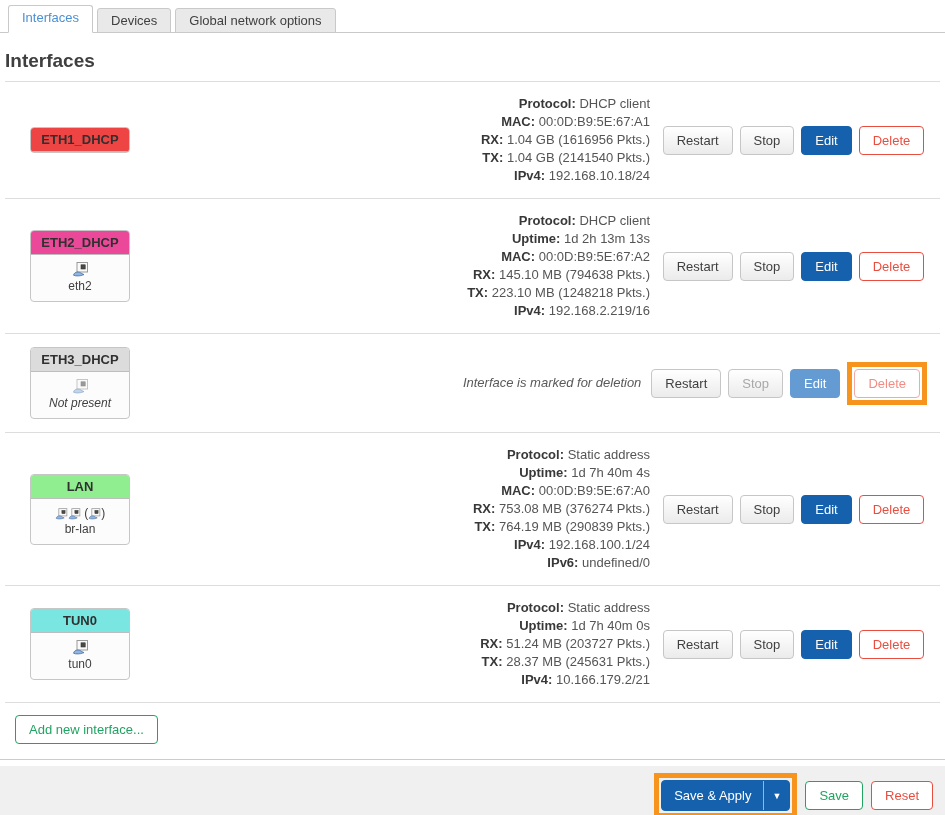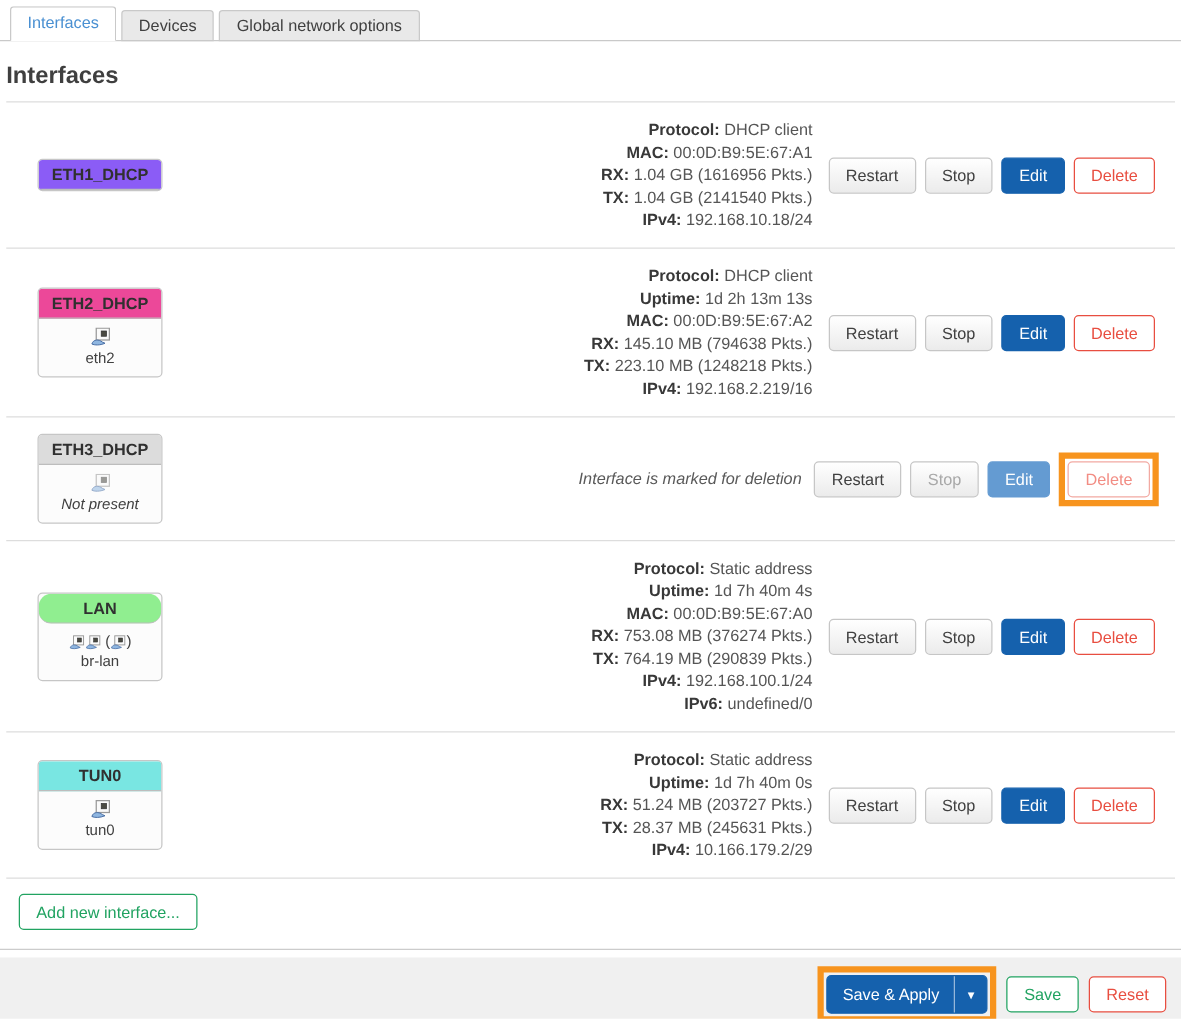--- a/index.html
+++ b/index.html
@@ -79,21 +79,21 @@
   <div class="tab">Global network options</div>
 </div>
 
 <h2 class="page-title">Interfaces</h2>
 
 <div class="iftable">
 
   <div class="ifrow">
     <div class="col-card">
       <div class="ifacebox">
-        <div class="ifacebox-head" style="background-color: #8b5cf6;">ETH1_DHCP</div>
+        <div class="ifacebox-head" style="background-color: #ef4444;">ETH1_DHCP</div>
       </div>
     </div>
     <div class="col-details">
       <div class="dline"><b>Protocol:</b> <span>DHCP client</span></div>
       <div class="dline"><b>MAC:</b> <span>00:0D:B9:5E:67:A1</span></div>
       <div class="dline"><b>RX:</b> <span>1.04 GB (1616956 Pkts.)</span></div>
       <div class="dline"><b>TX:</b> <span>1.04 GB (2141540 Pkts.)</span></div>
       <div class="dline"><b>IPv4:</b> <span>192.168.10.18/24</span></div>
     </div>
     <div class="col-actions">
@@ -157,21 +157,21 @@
       <button class="btn btn-edit btn-edit-dis">Edit</button>
       <span class="ring">
           <button class="btn btn-delete btn-delete-dis">Delete</button>
         </span>
     </div>
   </div>
 
   <div class="ifrow">
     <div class="col-card">
       <div class="ifacebox">
-        <div class="ifacebox-head" style="background-color: rgb(144, 238, 144); border-radius: 10px;">LAN</div>
+        <div class="ifacebox-head" style="background-color: rgb(144, 238, 144);">LAN</div>
         <div class="ifacebox-body">
           <span><svg class="eth-icon" width="13" height="12" viewBox="0 0 17 15">
                 <rect x="5" y="0.5" width="10.5" height="9.5" fill="#fafafa" stroke="#999"></rect>
                 <rect x="9" y="2.8" width="4.2" height="4.2" fill="#4a4a42" stroke="#333" stroke-width="0.6"></rect>
                 <path d="M1.5 13.2 C2.6 9.2 7.2 9.4 9.8 11.6 L12 12.6 C7.8 14.4 3.6 14.2 1.5 13.2 Z" fill="#8fb6e0" stroke="#4a6fa5" stroke-width="0.8"></path>
               </svg><svg class="eth-icon" width="13" height="12" viewBox="0 0 17 15">
                 <rect x="5" y="0.5" width="10.5" height="9.5" fill="#fafafa" stroke="#999"></rect>
                 <rect x="9" y="2.8" width="4.2" height="4.2" fill="#4a4a42" stroke="#333" stroke-width="0.6"></rect>
                 <path d="M1.5 13.2 C2.6 9.2 7.2 9.4 9.8 11.6 L12 12.6 C7.8 14.4 3.6 14.2 1.5 13.2 Z" fill="#8fb6e0" stroke="#4a6fa5" stroke-width="0.8"></path>
               </svg></span>
@@ -213,21 +213,21 @@
               </svg></span>
           <div class="devname">tun0</div>
         </div>
       </div>
     </div>
     <div class="col-details">
       <div class="dline"><b>Protocol:</b> <span>Static address</span></div>
       <div class="dline"><b>Uptime:</b> <span>1d 7h 40m 0s</span></div>
       <div class="dline"><b>RX:</b> <span>51.24 MB (203727 Pkts.)</span></div>
       <div class="dline"><b>TX:</b> <span>28.37 MB (245631 Pkts.)</span></div>
-      <div class="dline"><b>IPv4:</b> <span>10.166.179.2/29</span></div>
+      <div class="dline"><b>IPv4:</b> <span>10.166.179.2/21</span></div>
     </div>
     <div class="col-actions">
       <button class="btn">Restart</button>
       <button class="btn">Stop</button>
       <button class="btn btn-edit">Edit</button>
       <button class="btn btn-delete">Delete</button>
     </div>
   </div>
 
 </div>

